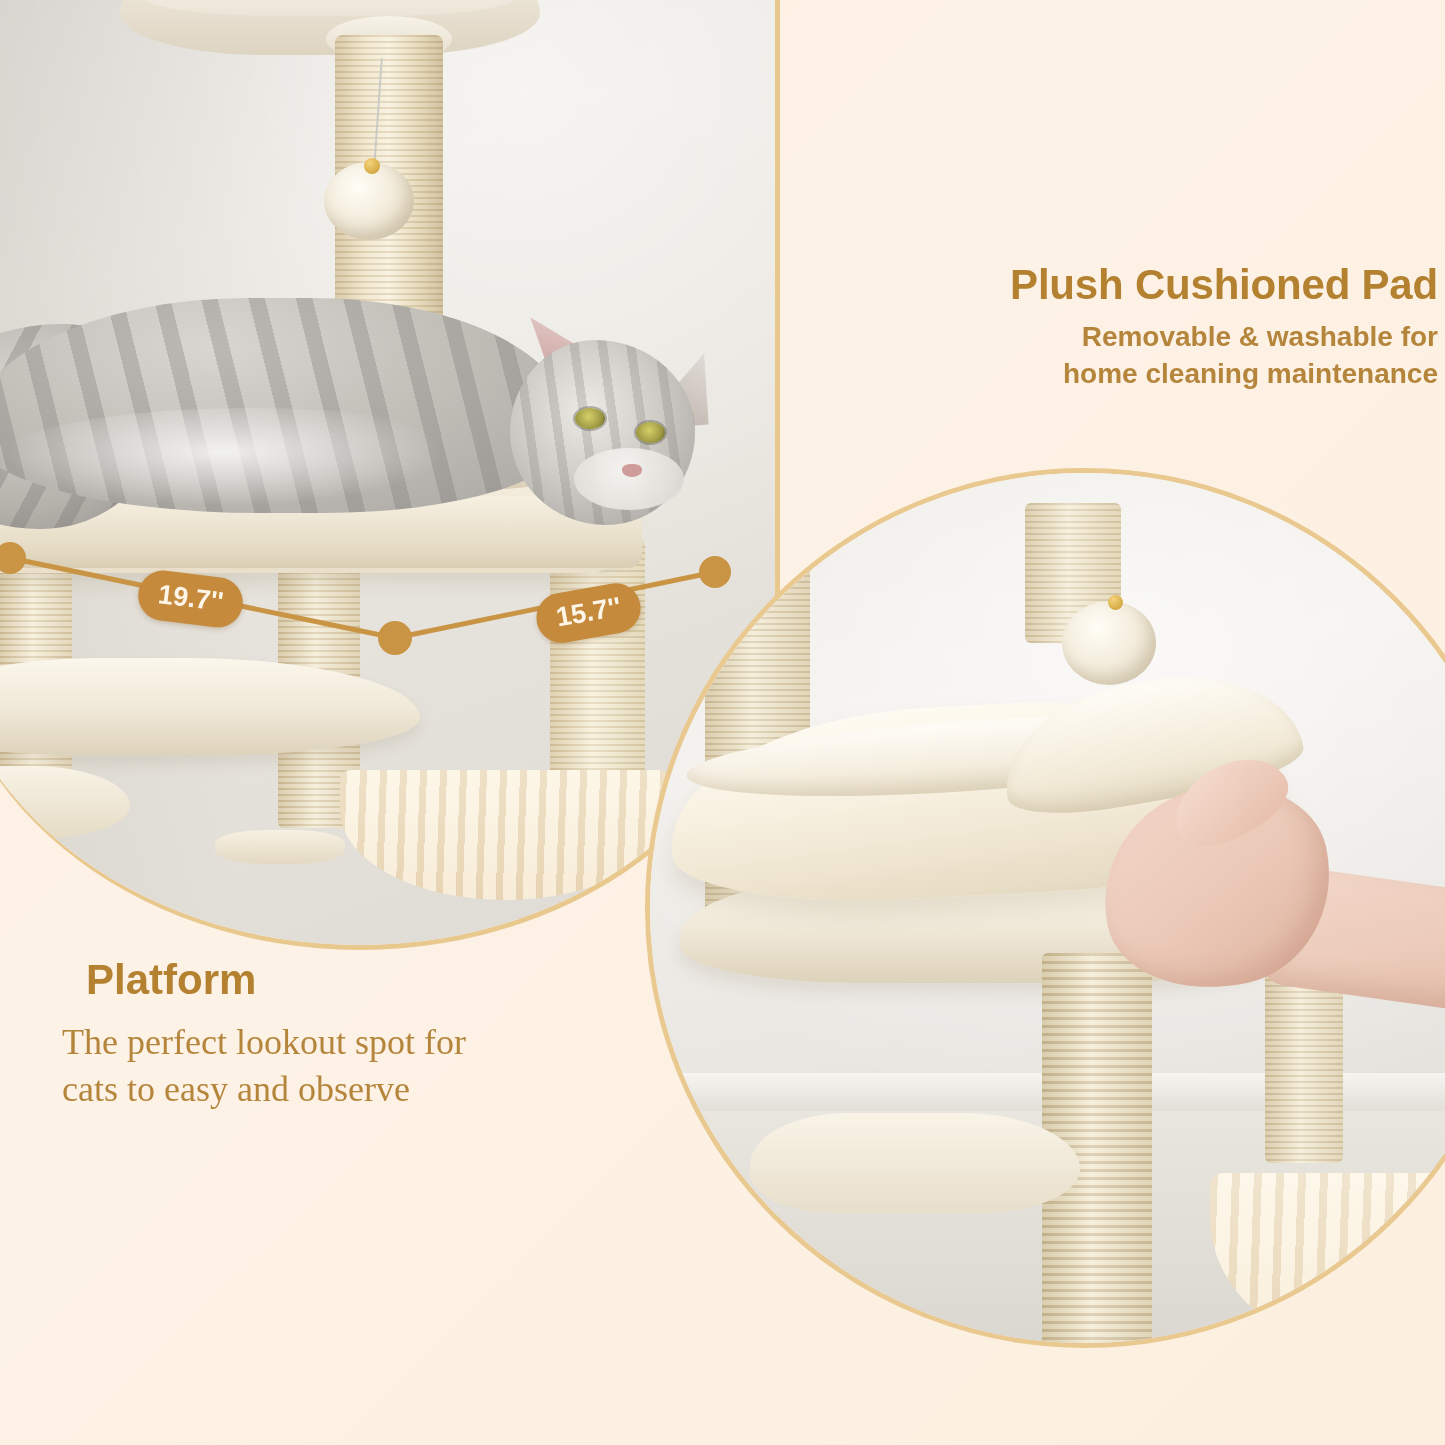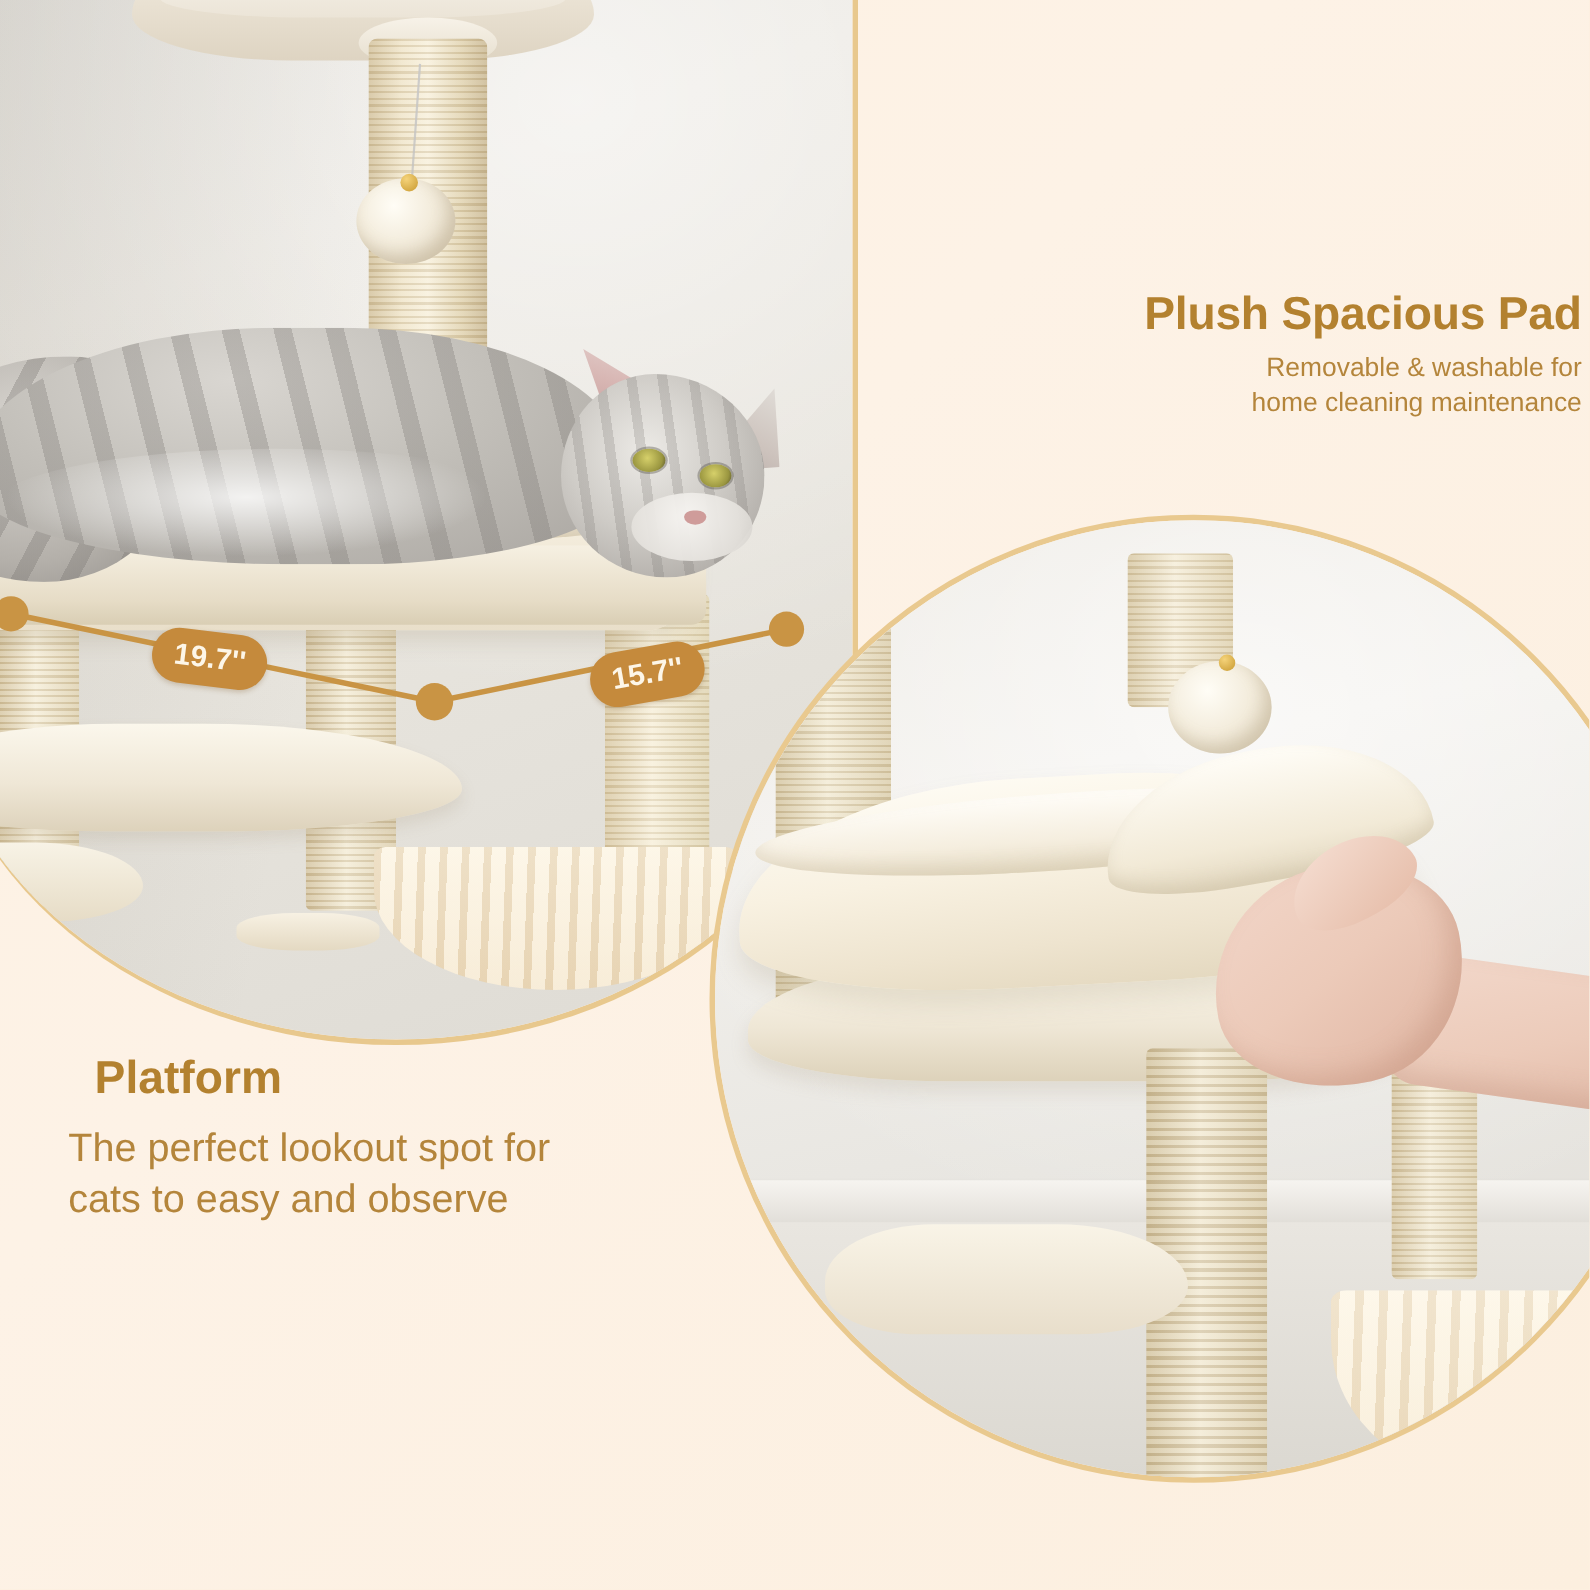--- a/index.html
+++ b/index.html
@@ -392,23 +392,24 @@
   }
   .text-tr .hdr {
     font-weight: bold;
     font-size: 42px;
     letter-spacing: -.2px;
     line-height: 1.08;
     margin-bottom: 12px;
     color: #b3812f;
   }
   .text-tr .sub {
-    font-size: 24px;
+    font-size: 28px;
     line-height: 1.30;
     color: #b4853b;
+    font-weight: bold;
   }
 
   .text-bl {
     position: absolute;
     left: 62px;
     top: 972px;
     width: 560px;
     text-align: left;
     color: #b3812f;
   }
@@ -416,20 +417,21 @@
     font-weight: bold;
     font-size: 42px;
     line-height: 1.16;
     margin-bottom: 14px;
     color: #b3812f;
   }
   .text-bl .sub {
     font-size: 36px;
     line-height: 1.32;
     color: #b4853b;
+    font-family: Liberation Serif, serif;
   }
 
   
   .dim-layer {
     position:absolute; left:0; top:0; width:1445px; height:1445px;
     pointer-events:none;
   }
   .dim-badge {
     position: absolute;
     background: #c58a3c;
@@ -510,21 +512,21 @@
 
       <div class="hand">
         <div class="hand-arm"></div>
         <div class="hand-palm"></div>
         <div class="hand-thumb"></div>
       </div>
     </div>
   </div>
 
   <div class="text-tr">
-    <div class="hdr">Plush Spacious Pad</div>
+    <div class="hdr">Plush Cushioned Pad</div>
     <div class="sub">Removable &amp; washable for</div>
     <div class="sub">home cleaning maintenance</div>
   </div>
 
   <div class="text-bl">
     <div class="hdr" style="margin-top:-16px;margin-left:24px;">Platform</div>
     <div class="sub">The perfect lookout spot for</div>
     <div class="sub">cats to easy and observe</div>
   </div>
 

